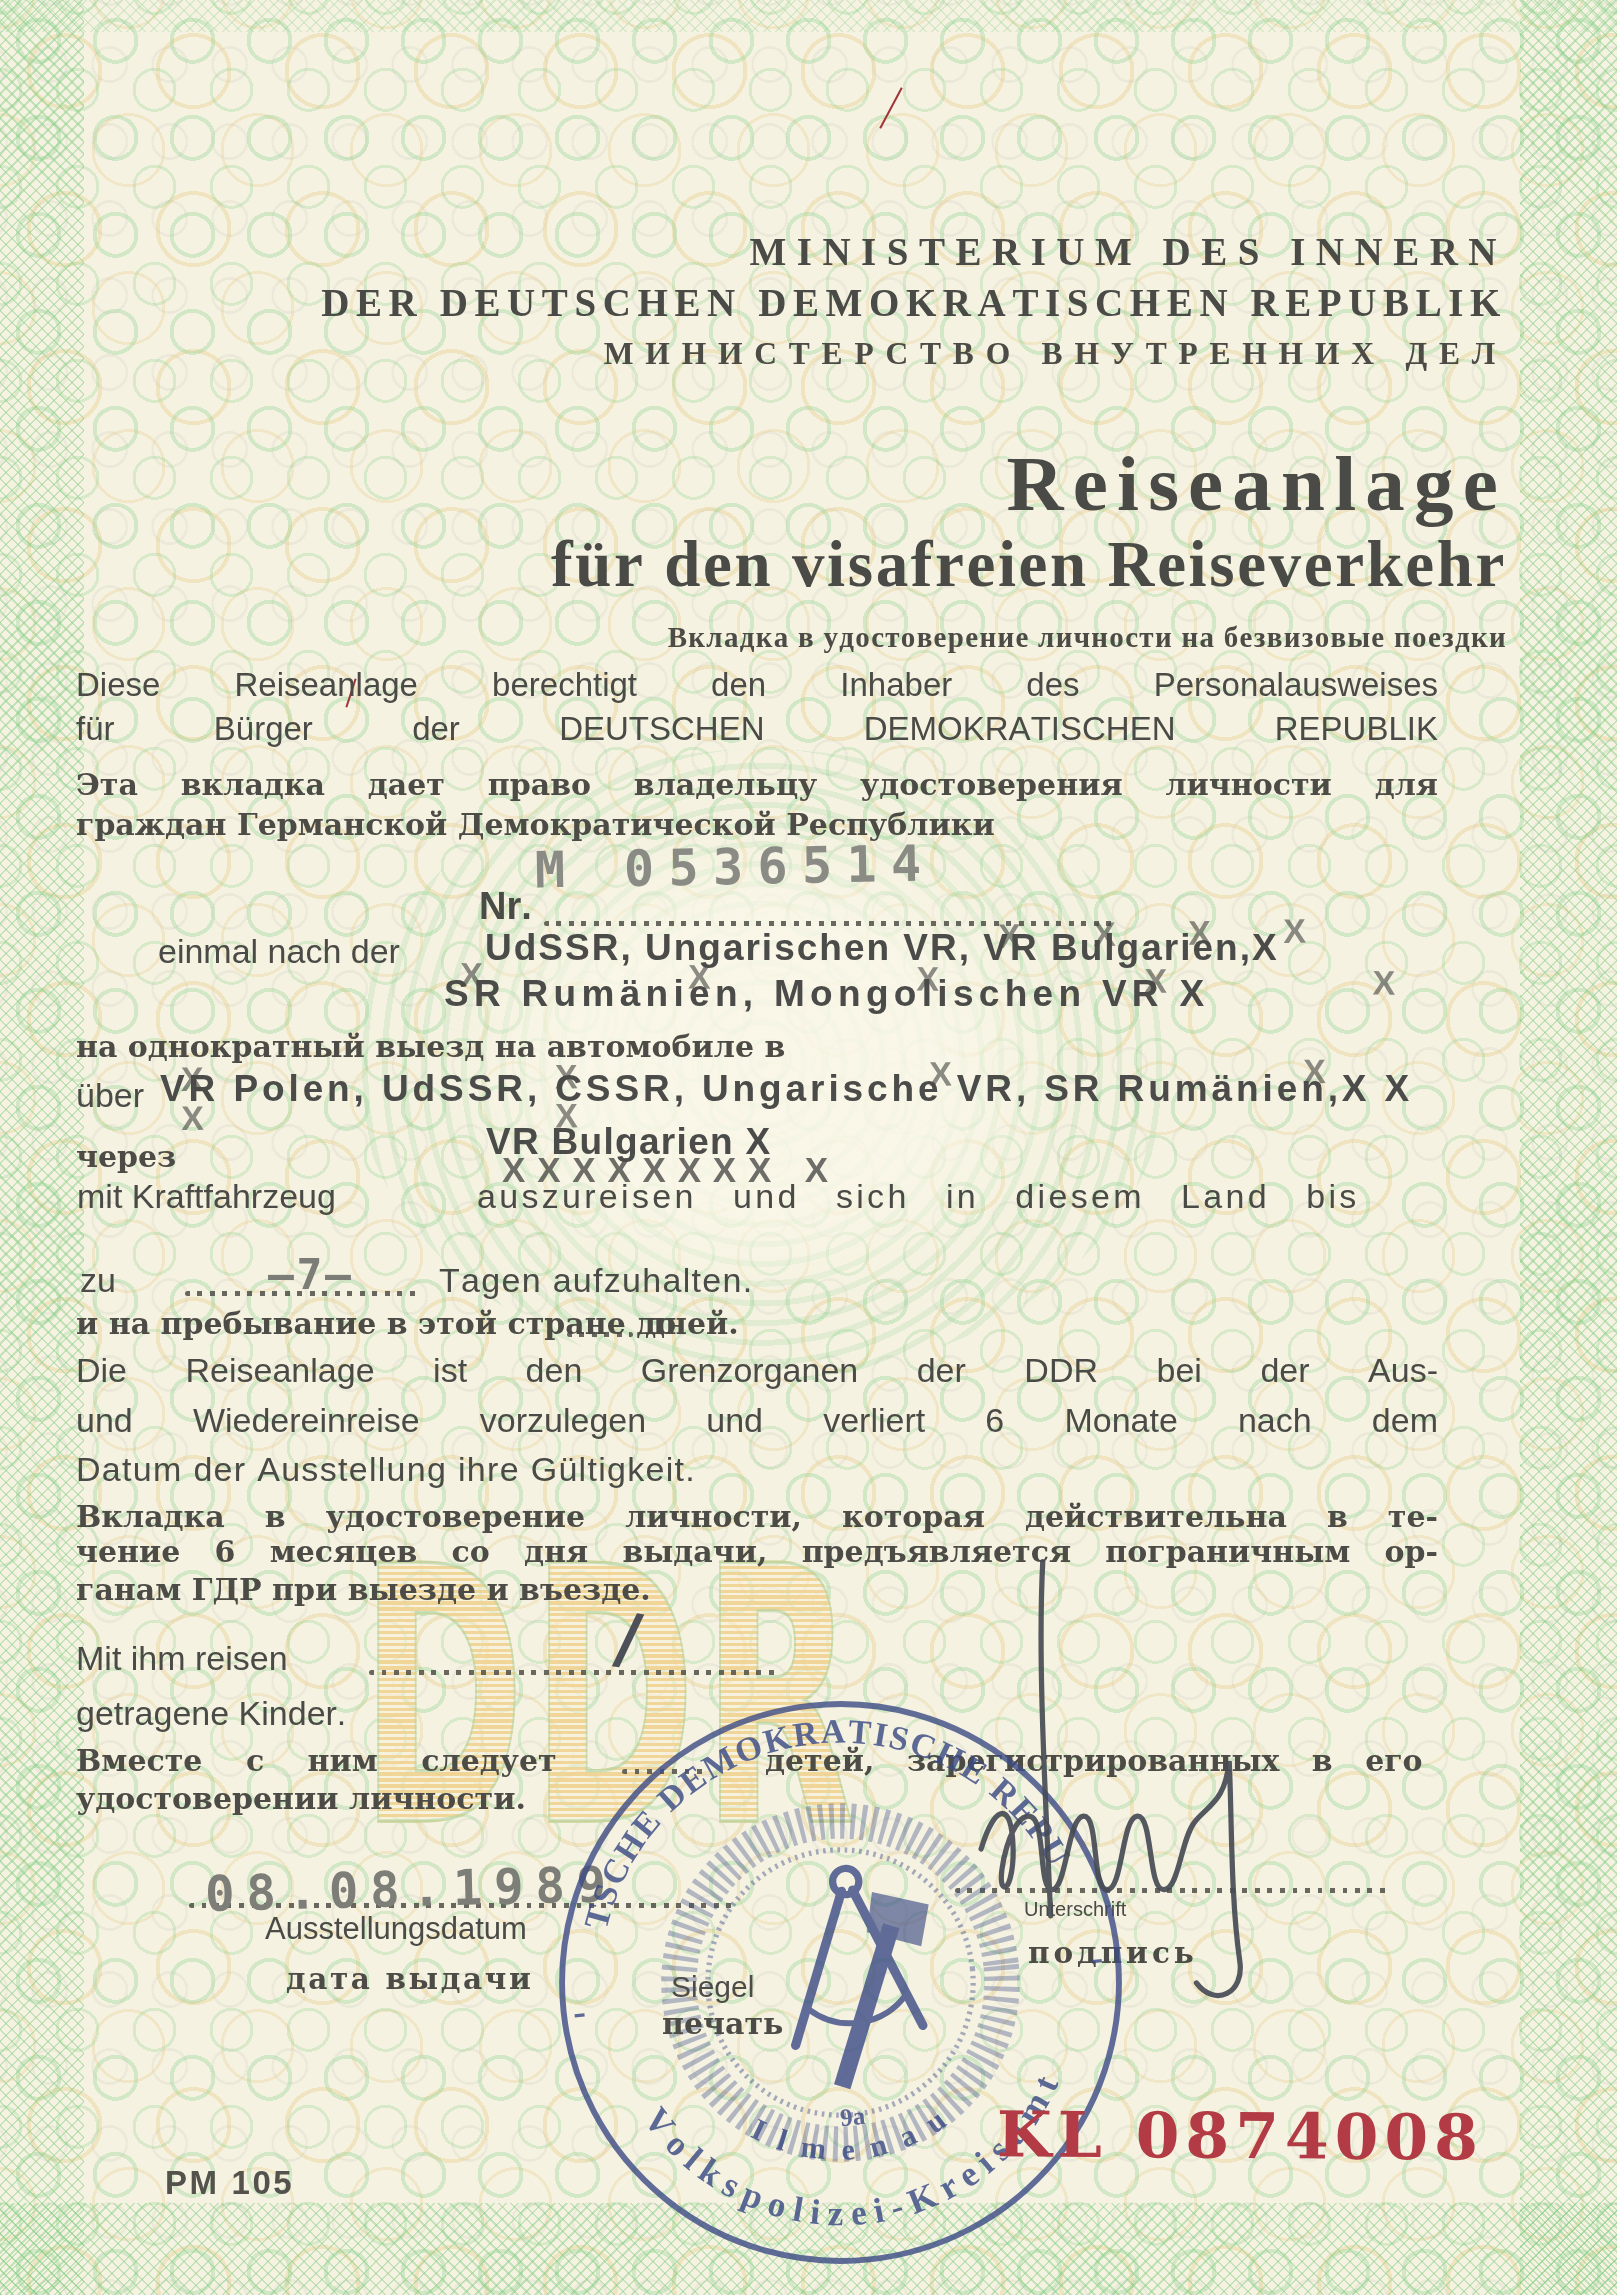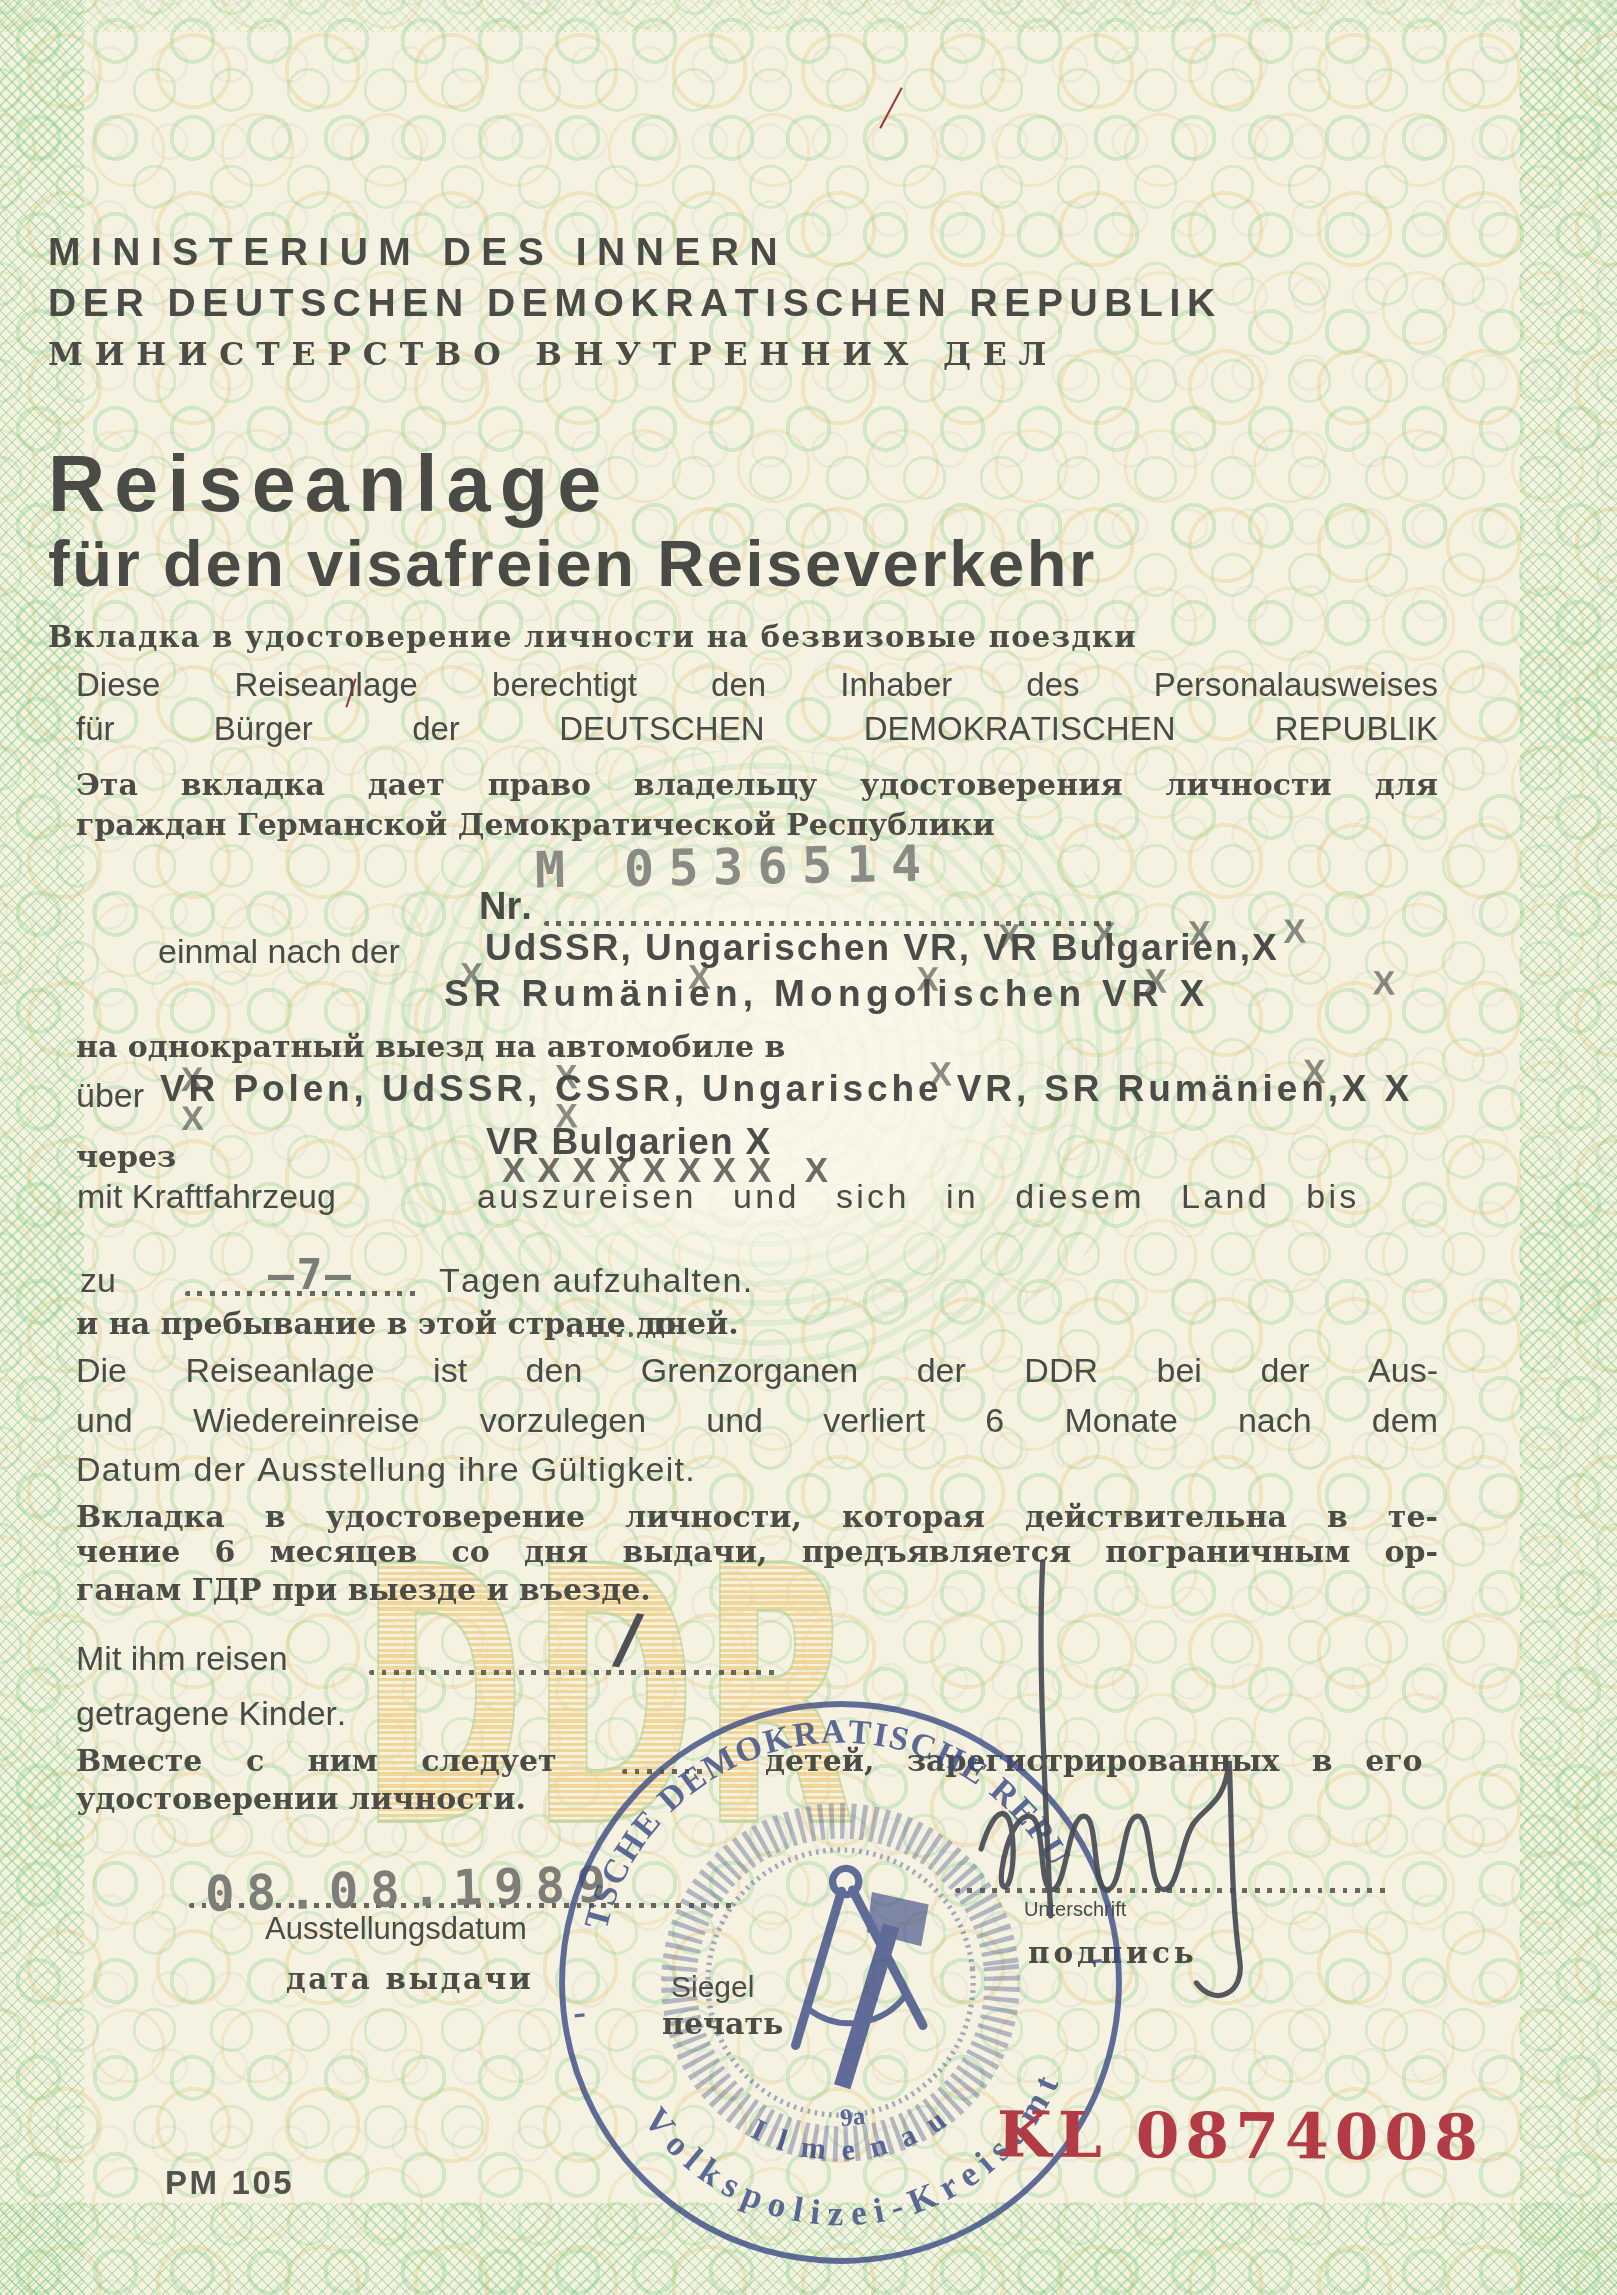--- a/index.html
+++ b/index.html
@@ -15,21 +15,21 @@
     background-position:0 0,39px 49px,0 0,64px 79px,19.7px 26px;
     font-kerning:none;}
   .t{position:absolute;white-space:nowrap;line-height:1.15;z-index:3;}
   .de{font-family:"Liberation Sans",sans-serif;color:#4a4a46;}
   .b{font-weight:bold;}
   .ru{font-family:"DejaVu Serif",serif;color:#4c4b46;font-weight:600;}
   .typed{font-family:"Liberation Sans",sans-serif;font-weight:bold;color:#4b4b49;}
   .strike{position:absolute;font-family:"Liberation Sans",sans-serif;font-weight:bold;color:rgba(72,72,70,.62);z-index:4;}
   .stamp{position:absolute;font-family:"DejaVu Sans Mono",monospace;font-weight:bold;color:#8b8b85;z-index:4;}
   .jl{white-space:normal;width:1362px;text-align:justify;text-align-last:justify;}
-  .center{left:48px;width:1477px;text-align:left;}
+  .center{left:30px;width:1477px;text-align:right;font-family:Liberation Serif, serif;}
   .leader{position:absolute;height:4.6px;z-index:2;border-radius:2.6px;
     background:repeating-linear-gradient(90deg, rgba(80,79,72,.85) 0 4.6px, rgba(0,0,0,0) 4.6px 12.5px);}
   .band{position:absolute;z-index:1;
     background-image:
       repeating-linear-gradient(45deg, rgba(128,205,130,.42) 0 1.6px, rgba(0,0,0,0) 1.6px 8.5px),
       repeating-linear-gradient(-45deg, rgba(128,205,130,.42) 0 1.6px, rgba(0,0,0,0) 1.6px 8.5px);}
   .ornament{position:absolute;left:355px;top:749px;width:814px;height:630px;border-radius:50%;z-index:0;
     background:
       radial-gradient(closest-side, rgba(250,247,233,.85) 0 45%, rgba(250,247,233,0) 78%),
       repeating-radial-gradient(circle at 50% 50%, rgba(140,212,145,.20) 0 5.9px, rgba(0,0,0,0) 5.9px 19.7px);}

